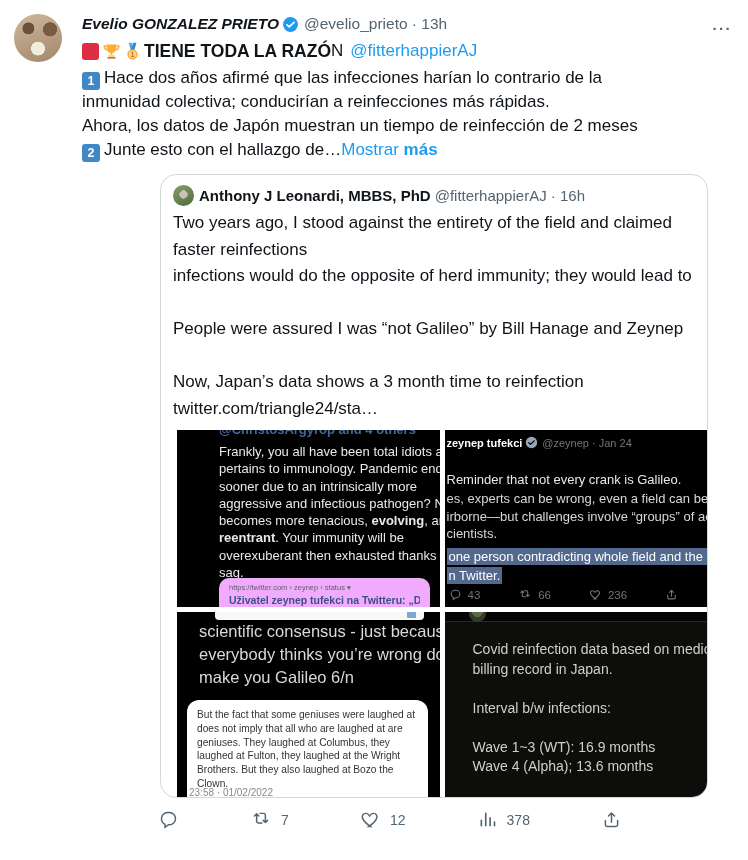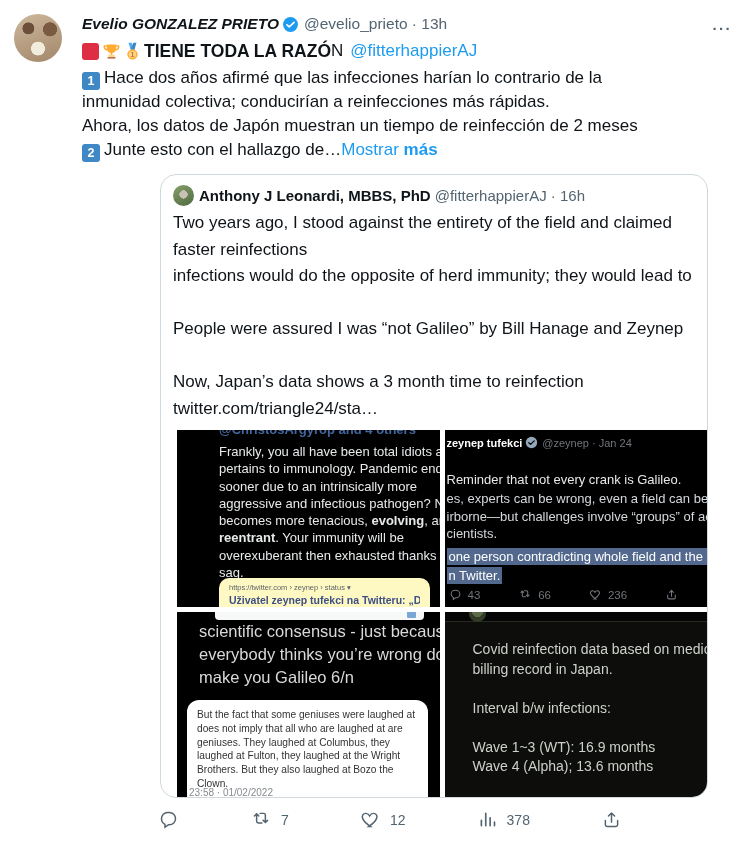--- a/index.html
+++ b/index.html
@@ -35,21 +35,21 @@
   .q-name{font-weight:bold;margin-right:4px;}
   .q-handle{color:#536471;}
   .q-text{padding:2px 12px 8px 12px;font-size:17px;line-height:26.5px;}
   .q-text .gap{height:26.5px;}
   
   .grid{display:grid;grid-template-columns:1fr 1fr;grid-template-rows:177px 185px;gap:5px;background:#fff;margin-left:16px;}
   .cell{position:relative;overflow:hidden;background:#000;color:#e7e9ea;cursor:pointer;}
   
   .tl-mention{position:absolute;left:42px;top:-8px;font-size:13px;font-weight:bold;color:#41679c;white-space:nowrap;}
   .tl-body{position:absolute;left:42px;top:13px;width:258px;font-size:13px;line-height:17.3px;color:#e7e9ea;}
-  .tl-card{position:absolute;left:42px;right:10px;top:148px;height:40px;background:#fef9c3;border-radius:10px;padding:5px 10px 0 10px;box-sizing:border-box;}
+  .tl-card{position:absolute;left:42px;right:10px;top:148px;height:40px;background:#f0abfc;border-radius:10px;padding:5px 10px 0 10px;box-sizing:border-box;}
   .tl-crumb{font-size:7.5px;color:#5f6368;white-space:nowrap;overflow:hidden;}
   .tl-link{font-size:10.5px;color:#3d4f87;font-weight:bold;white-space:nowrap;overflow:hidden;margin-top:2px;}
   
   .tr-name{position:absolute;left:2px;top:6px;font-size:11px;white-space:nowrap;display:flex;align-items:center;justify-content:flex-end;}
   .tr-name .nm{font-weight:bold;color:#fff;}
   .tr-name .hd{color:#71767b;margin-left:4px;}
   .sm-badge{width:13px;height:13px;margin-left:3px;flex:none;}
   .tr-l1{position:absolute;left:2px;top:42px;font-size:13px;color:#e7e9ea;white-space:nowrap;}
   .tr-para{position:absolute;left:2px;top:60px;font-size:13px;line-height:17.5px;color:#d5d9dc;white-space:nowrap;}
   .tr-hl{position:absolute;left:2px;top:117px;font-size:13px;line-height:19px;color:#fff;white-space:nowrap;}

